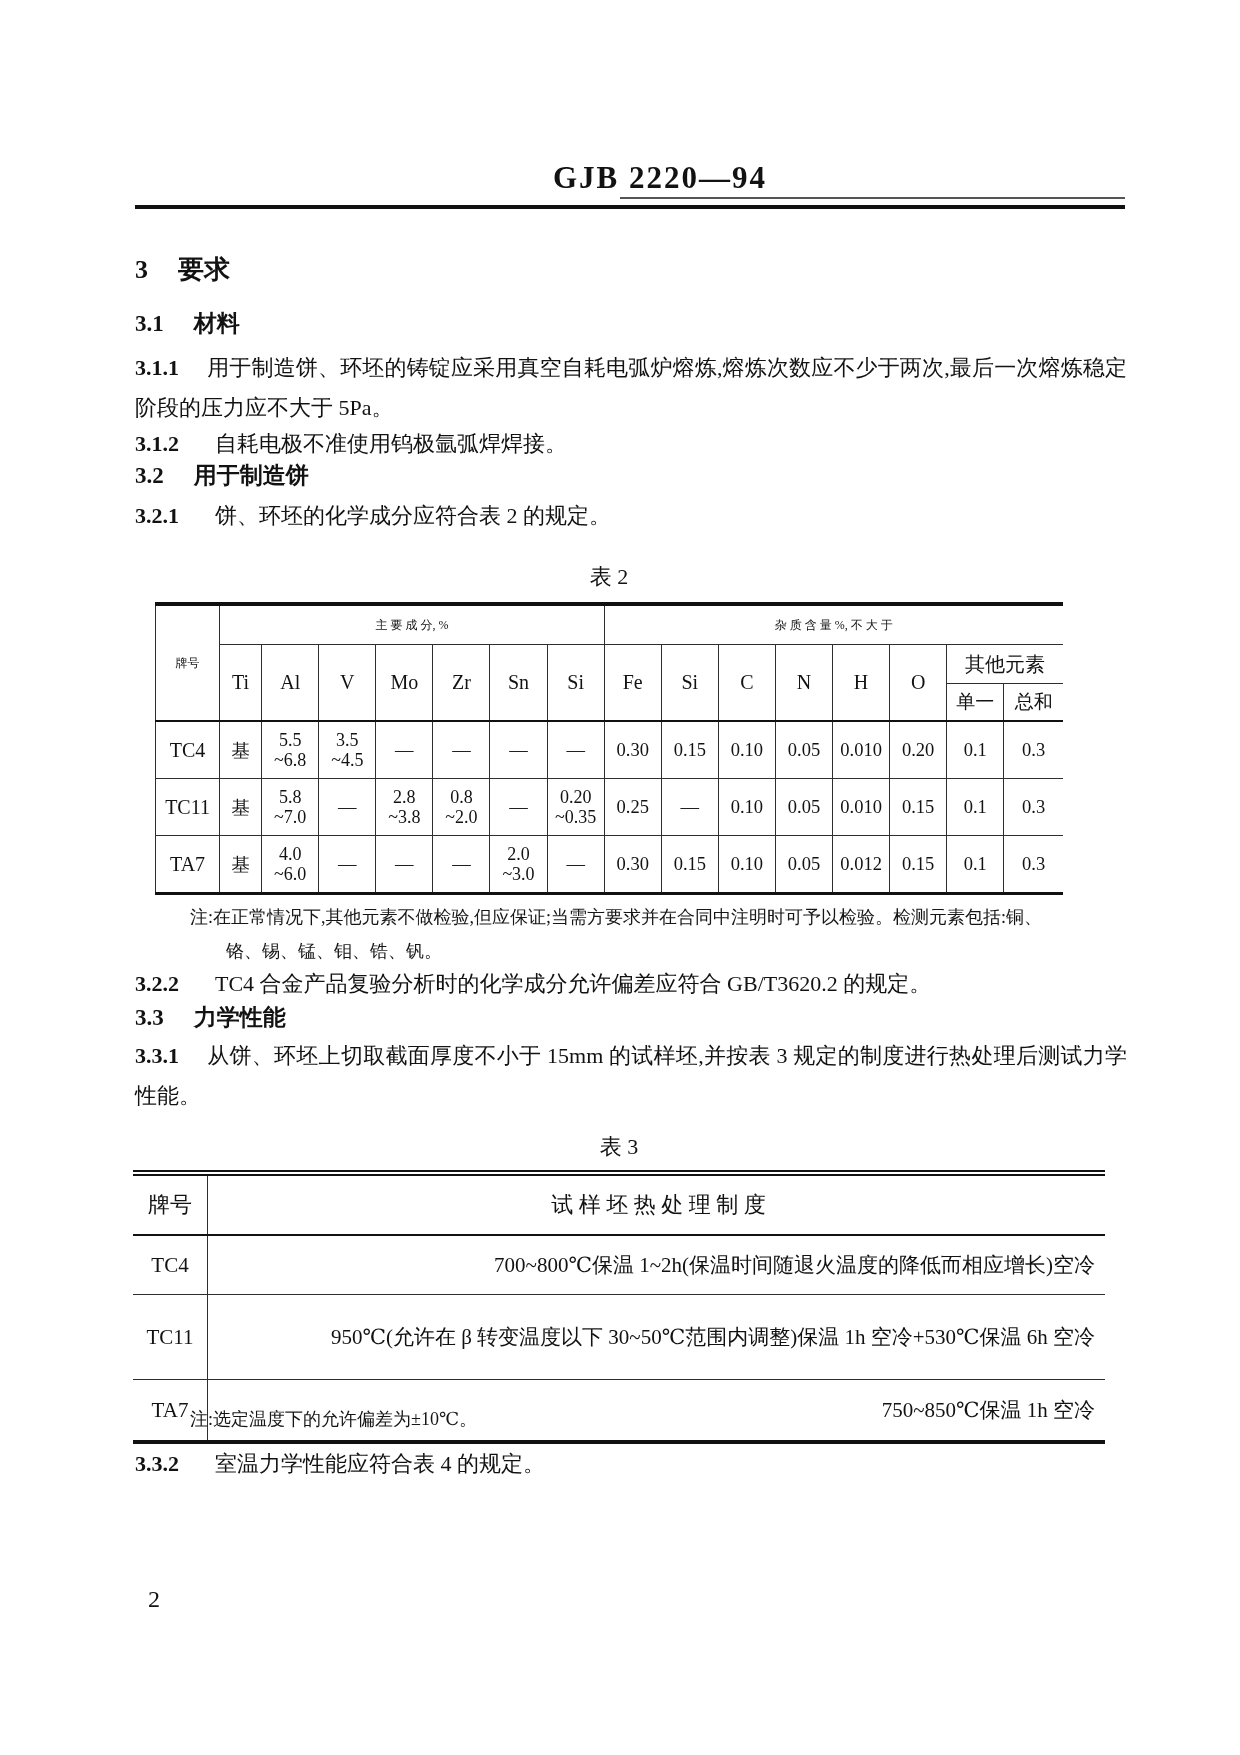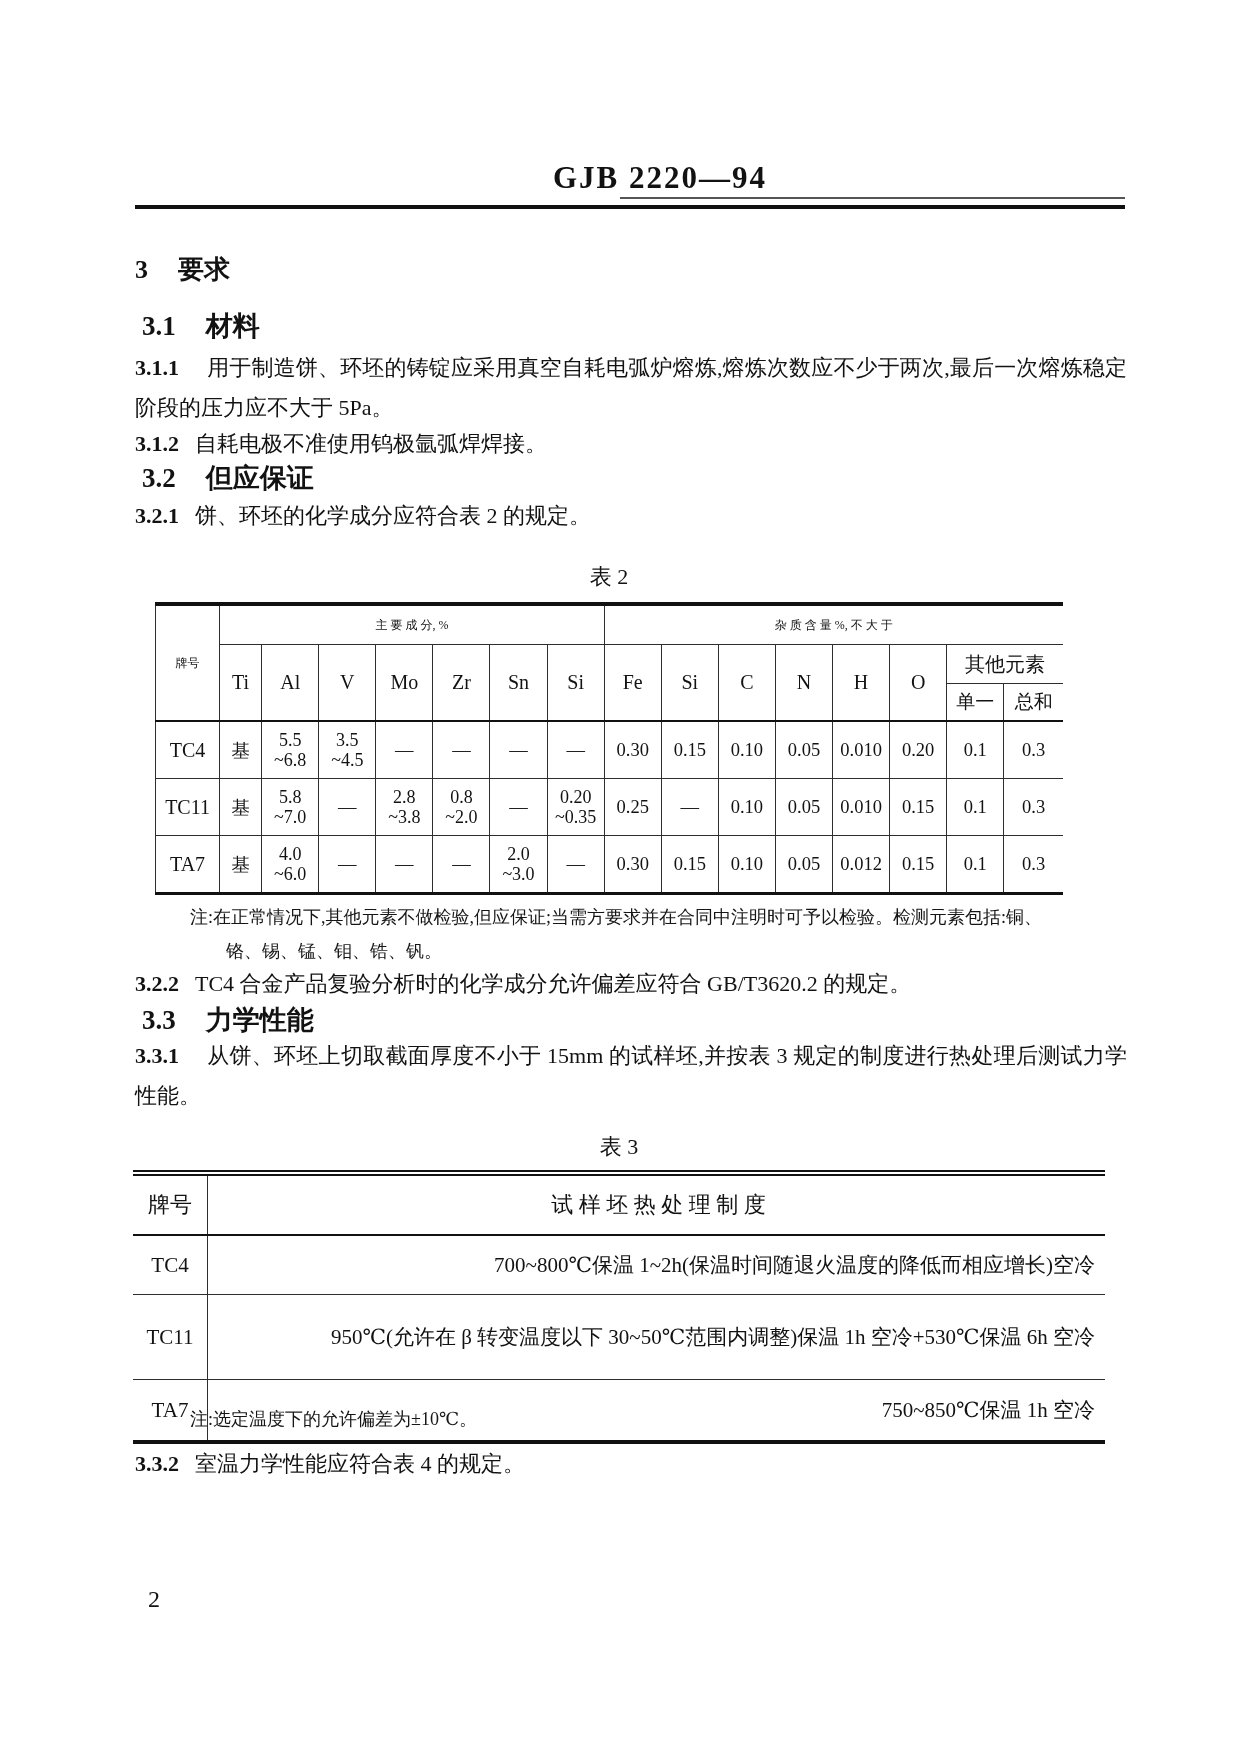--- a/index.html
+++ b/index.html
@@ -15,27 +15,27 @@
   
   .doc-header{
     left:0;top:160px;width:1240px;
     text-align:center;
     font-size:31px;font-weight:bold;letter-spacing:2px;margin-left:40px;
   }
   .rule{left:135px;top:205px;width:990px;height:4px;background:#111;}
   .rule-echo{left:620px;top:197px;width:505px;height:2px;background:#555;}
   
   .h1{left:135px;top:252px;font-size:26px;font-weight:bold;}
-  .h2{font-size:27px;font-weight:bold;left:142px;}
+  .h2{font-size:23px;font-weight:bold;left:135px;}
   .h1 .num,.h2 .num{margin-right:30px;}
   
   .para{left:135px;width:992px;font-size:22px;line-height:40px;text-align:justify;}
   .para .pnum{margin-right:28px;font-weight:bold;}
   .para-one{left:135px;width:1010px;font-size:22px;line-height:40px;white-space:nowrap;}
-  .para-one .pnum{margin-right:16px;font-weight:bold;}
+  .para-one .pnum{margin-right:36px;font-weight:bold;}
   
   .tcap{font-size:22px;text-align:center;}
   
   .note{font-size:18px;line-height:30px;color:#161616;}
   
   .pgnum{left:148px;top:1586px;font-size:24px;}
   
   .t2{
     border-collapse:collapse;table-layout:fixed;
     width:908px;
@@ -94,21 +94,21 @@
 
   <div class="abs para" style="top:348px;">
     <span class="pnum">3.1.1</span><span>用于制造饼、环坯的铸锭应采用真空自耗电弧炉熔炼,熔炼次数应不少于两次,最后一次熔炼稳定阶段的压力应不大于 5Pa。</span>
   </div>
 
   <div class="abs para-one" style="top:424px;">
     <span class="pnum">3.1.2</span><span>自耗电极不准使用钨极氩弧焊焊接。</span>
   </div>
 
   <div class="abs h2" style="top:460px;">
-    <span class="num">3.2</span><span>但应保证</span>
+    <span class="num">3.2</span><span>用于制造饼</span>
   </div>
 
   <div class="abs para-one" style="top:496px;">
     <span class="pnum">3.2.1</span><span>饼、环坯的化学成分应符合表 2 的规定。</span>
   </div>
 
   <div class="abs tcap" style="left:155px;top:562px;width:908px;">表 2</div>
 
   <table class="abs t2" style="left:155px;top:602px;">
     <colgroup>

